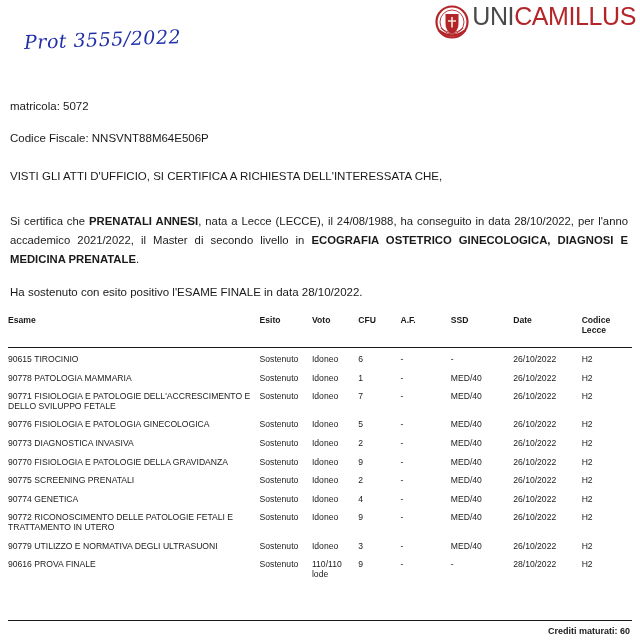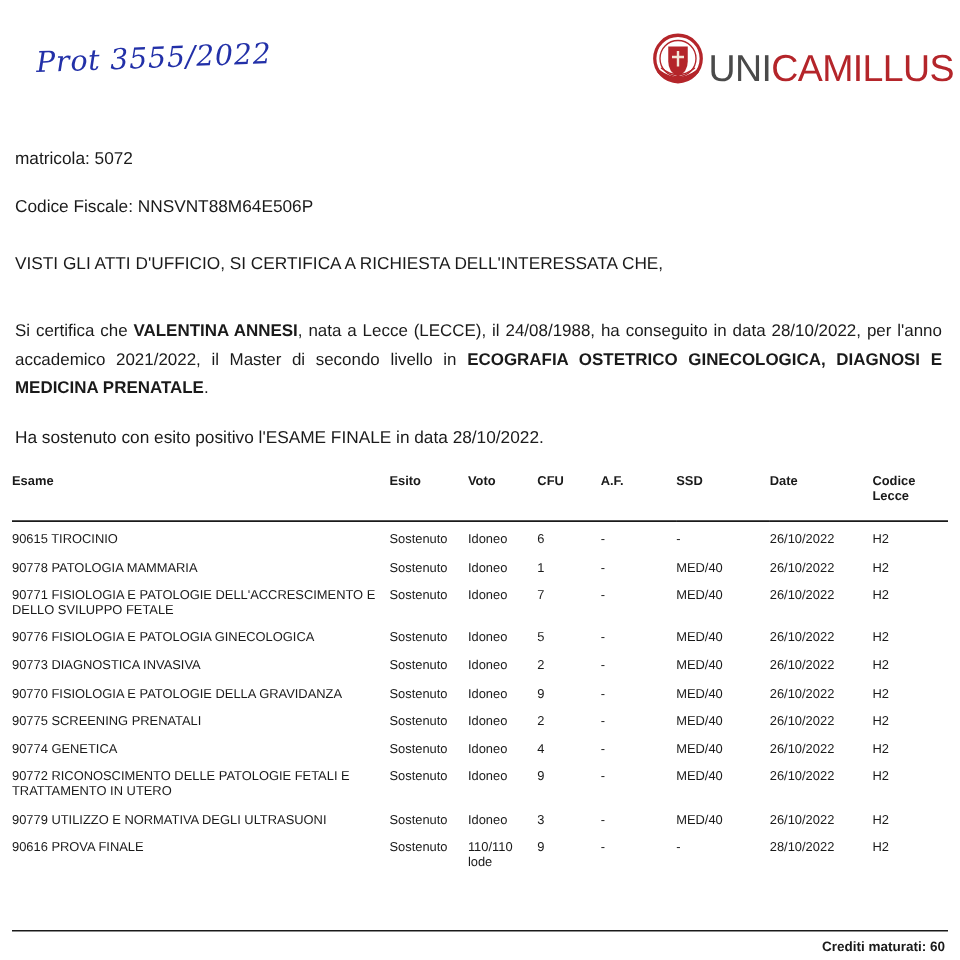--- a/index.html
+++ b/index.html
@@ -17,24 +17,24 @@
     overflow: hidden;
   }
 
   
   .doc-header {
     position: relative;
     height: 92px;
   }
   .logo {
     position: absolute;
-    top: 21px;
+    top: 4px;
     right: 4px;
     display: flex;
-    align-items: flex-end;
+    align-items: flex-start;
     height: 38px;
   }
   .logo-crest {
     width: 38px;
     height: 38px;
     position: relative;
     flex: 0 0 38px;
   }
   .logo-wordmark {
     font-family: "Liberation Sans", sans-serif;
@@ -183,21 +183,21 @@
   <div class="handwriting">Prot 3555/2022</div>
 </div>
 
 <div class="line-matricola">matricola: 5072</div>
 
 <div class="line-cf">Codice Fiscale: NNSVNT88M64E506P</div>
 
 <div class="line-visti">VISTI GLI ATTI D'UFFICIO, SI CERTIFICA A RICHIESTA DELL'INTERESSATA CHE,</div>
 
 <div class="para-certifica">
-  <span>Si certifica che </span><b>VALENTINA ANNESI</b><span>, nata a Lecce (LECCE), il 24/08/1988, ha conseguito in data 28/10/2022, per l'anno accademico 2021/2022, il Master di secondo livello in </span><b>ECOGRAFIA OSTETRICO GINECOLOGICA, DIAGNOSI E MEDICINA PRENATALE</b><span>.</span>
+  <span>Si certifica che </span><b>PRENATALI ANNESI</b><span>, nata a Lecce (LECCE), il 24/08/1988, ha conseguito in data 28/10/2022, per l'anno accademico 2021/2022, il Master di secondo livello in </span><b>ECOGRAFIA OSTETRICO GINECOLOGICA, DIAGNOSI E MEDICINA PRENATALE</b><span>.</span>
 </div>
 
 <div class="line-esame-finale">Ha sostenuto con esito positivo l'ESAME FINALE in data 28/10/2022.</div>
 
 <div class="exam-table-wrap">
   <table class="exams">
     <colgroup>
       <col class="col-esame">
         <col class="col-esito">
         <col class="col-voto">

